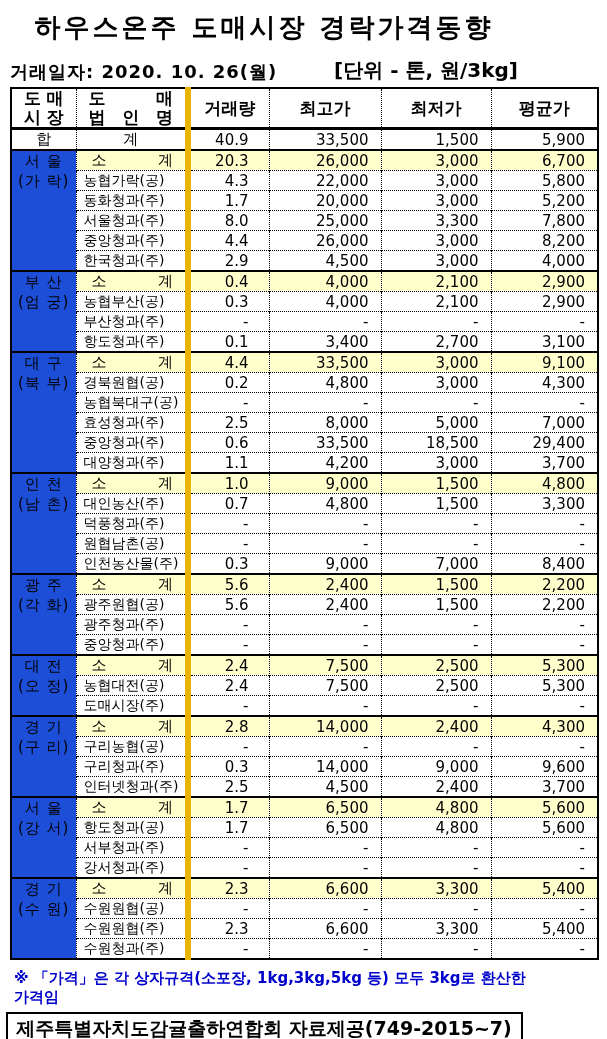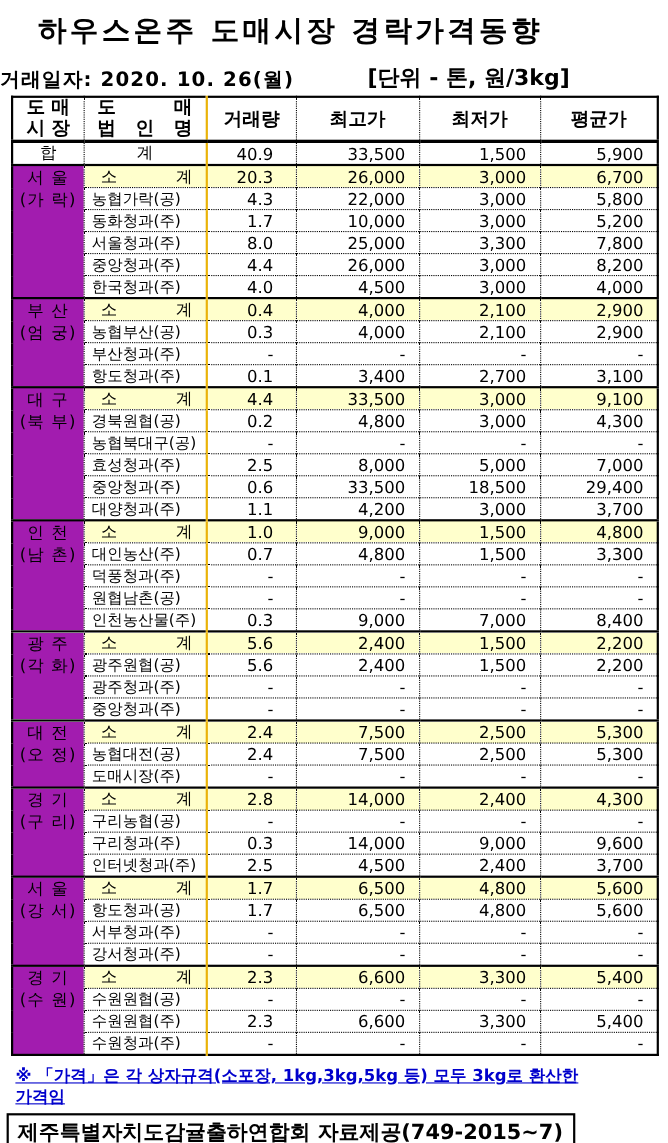--- a/index.html
+++ b/index.html
@@ -19,21 +19,21 @@
     font-size: 26px;
     font-weight: bold;
     letter-spacing: 3px;
     margin: 10px 0 12px 0;
   }
 
   .meta-row {
     display: flex;
     justify-content: space-between;
     align-items: flex-end;
-    margin: 0 10px 3px 0;
+    margin: 0 10px 3px 10px;
   }
   .trade-date { font-size: 18px; font-weight: bold; letter-spacing: 1px; }
   .unit-note  { font-size: 20px; font-weight: bold; }
 
   table.price-table {
     border-collapse: collapse;
     table-layout: fixed;
     margin-left: 10px;
     width: 587px;
     border: 2px solid #000;
@@ -47,37 +47,37 @@
     white-space: nowrap;
   }
   .price-table thead th {
     height: 19px;
     font-size: 17px;
     font-weight: bold;
     border-bottom: 3px solid #000;
   }
   
   .v-dot   { border-left: 1px dotted #000; }
-  .v-solid { border-left: 2px solid #eab308; }
+  .v-solid { border-left: 6px solid #eab308; }
   
   tr.row-sep td { border-top: 1px dotted #000; }
   tr.section-top td { border-top: 2px solid #000; }
   .hdr-line {
     display: flex;
     justify-content: space-between;
     padding: 0 12px;
     font-size: 17px;
     font-weight: bold;
     line-height: 19px;
   }
 
   td.market-cell {
     vertical-align: top;
     text-align: center;
-    background: #a21caf;
+    background: #1d4ed8;
   }
   .market-line { display: block; line-height: 20px; font-size: 15px; letter-spacing: 1px; }
 
   td.corp-cell {
     text-align: left;
     padding-left: 7px;
     font-size: 14px;
   }
   .sub-label {
     display: flex;
@@ -89,21 +89,20 @@
   td.vol { padding-right: 20px; }
   tr.subtotal td.yellow { background: #FFFFCC; }
   td.total-label { text-align: center; font-size: 15px; }
 
   .footnote {
     margin: 9px 0 5px 14px;
     font-size: 15px;
     font-weight: bold;
     color: #0000CC;
     letter-spacing: 0px;
-    text-decoration: underline;
   }
   .provider-box {
     width: 513px;
     margin: 2px auto 0 auto;
     border: 2px solid #000;
     text-align: center;
     font-size: 19px;
     font-weight: bold;
     padding: 2px 0;
   }
@@ -185,41 +184,41 @@
         <tr class="row-sep">
           <td class="corp-cell v-dot">농협가락(공)</td>
           <td class="num vol v-solid">4.3</td>
           <td class="num v-dot">22,000</td>
           <td class="num v-dot">3,000</td>
           <td class="num v-dot">5,800</td>
         </tr>
         <tr class="row-sep">
           <td class="corp-cell v-dot">동화청과(주)</td>
           <td class="num vol v-solid">1.7</td>
-          <td class="num v-dot">10,000</td>
+          <td class="num v-dot">20,000</td>
           <td class="num v-dot">3,000</td>
           <td class="num v-dot">5,200</td>
         </tr>
         <tr class="row-sep">
           <td class="corp-cell v-dot">서울청과(주)</td>
           <td class="num vol v-solid">8.0</td>
           <td class="num v-dot">25,000</td>
           <td class="num v-dot">3,300</td>
           <td class="num v-dot">7,800</td>
         </tr>
         <tr class="row-sep">
           <td class="corp-cell v-dot">중앙청과(주)</td>
           <td class="num vol v-solid">4.4</td>
           <td class="num v-dot">26,000</td>
           <td class="num v-dot">3,000</td>
           <td class="num v-dot">8,200</td>
         </tr>
         <tr class="row-sep">
           <td class="corp-cell v-dot">한국청과(주)</td>
-          <td class="num vol v-solid">4.0</td>
+          <td class="num vol v-solid">2.9</td>
           <td class="num v-dot">4,500</td>
           <td class="num v-dot">3,000</td>
           <td class="num v-dot">4,000</td>
         </tr>
         <tr class="section-top subtotal">
           <td class="market-cell" rowspan="4">
             <span class="market-line">부 산</span>
             <span class="market-line">(엄 궁)</span>
           </td>
           <td class="corp-cell v-dot yellow">

